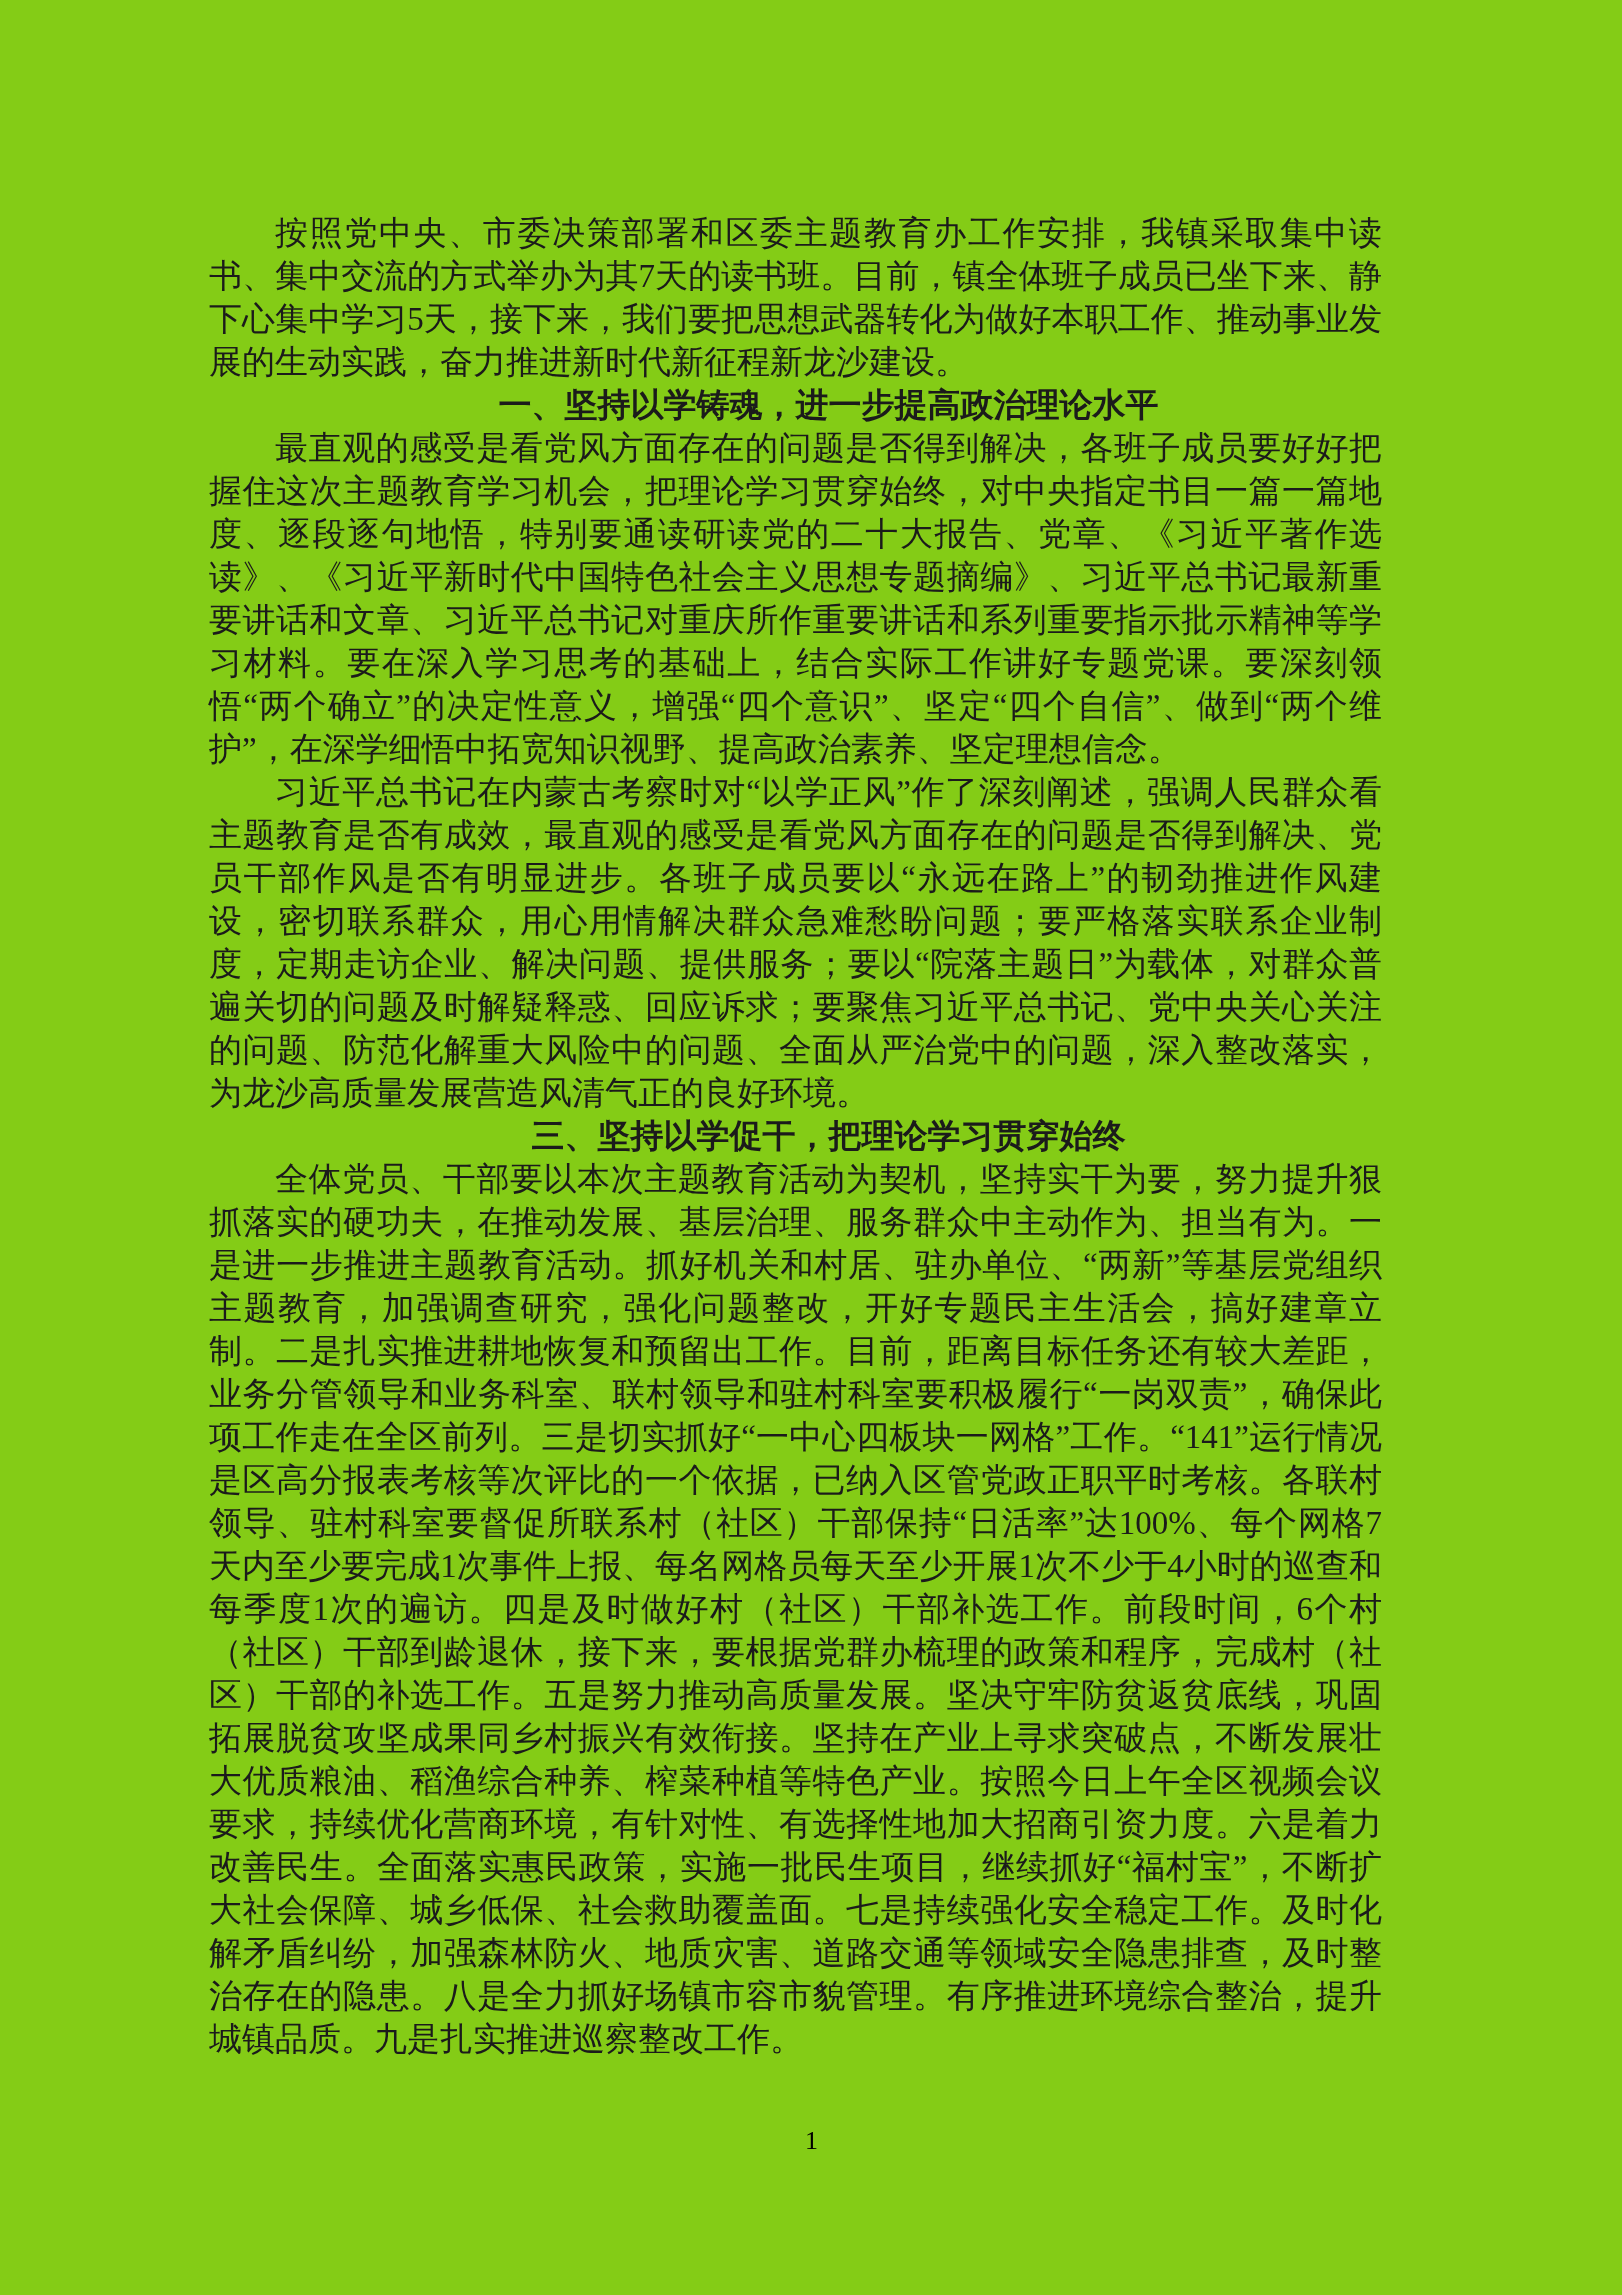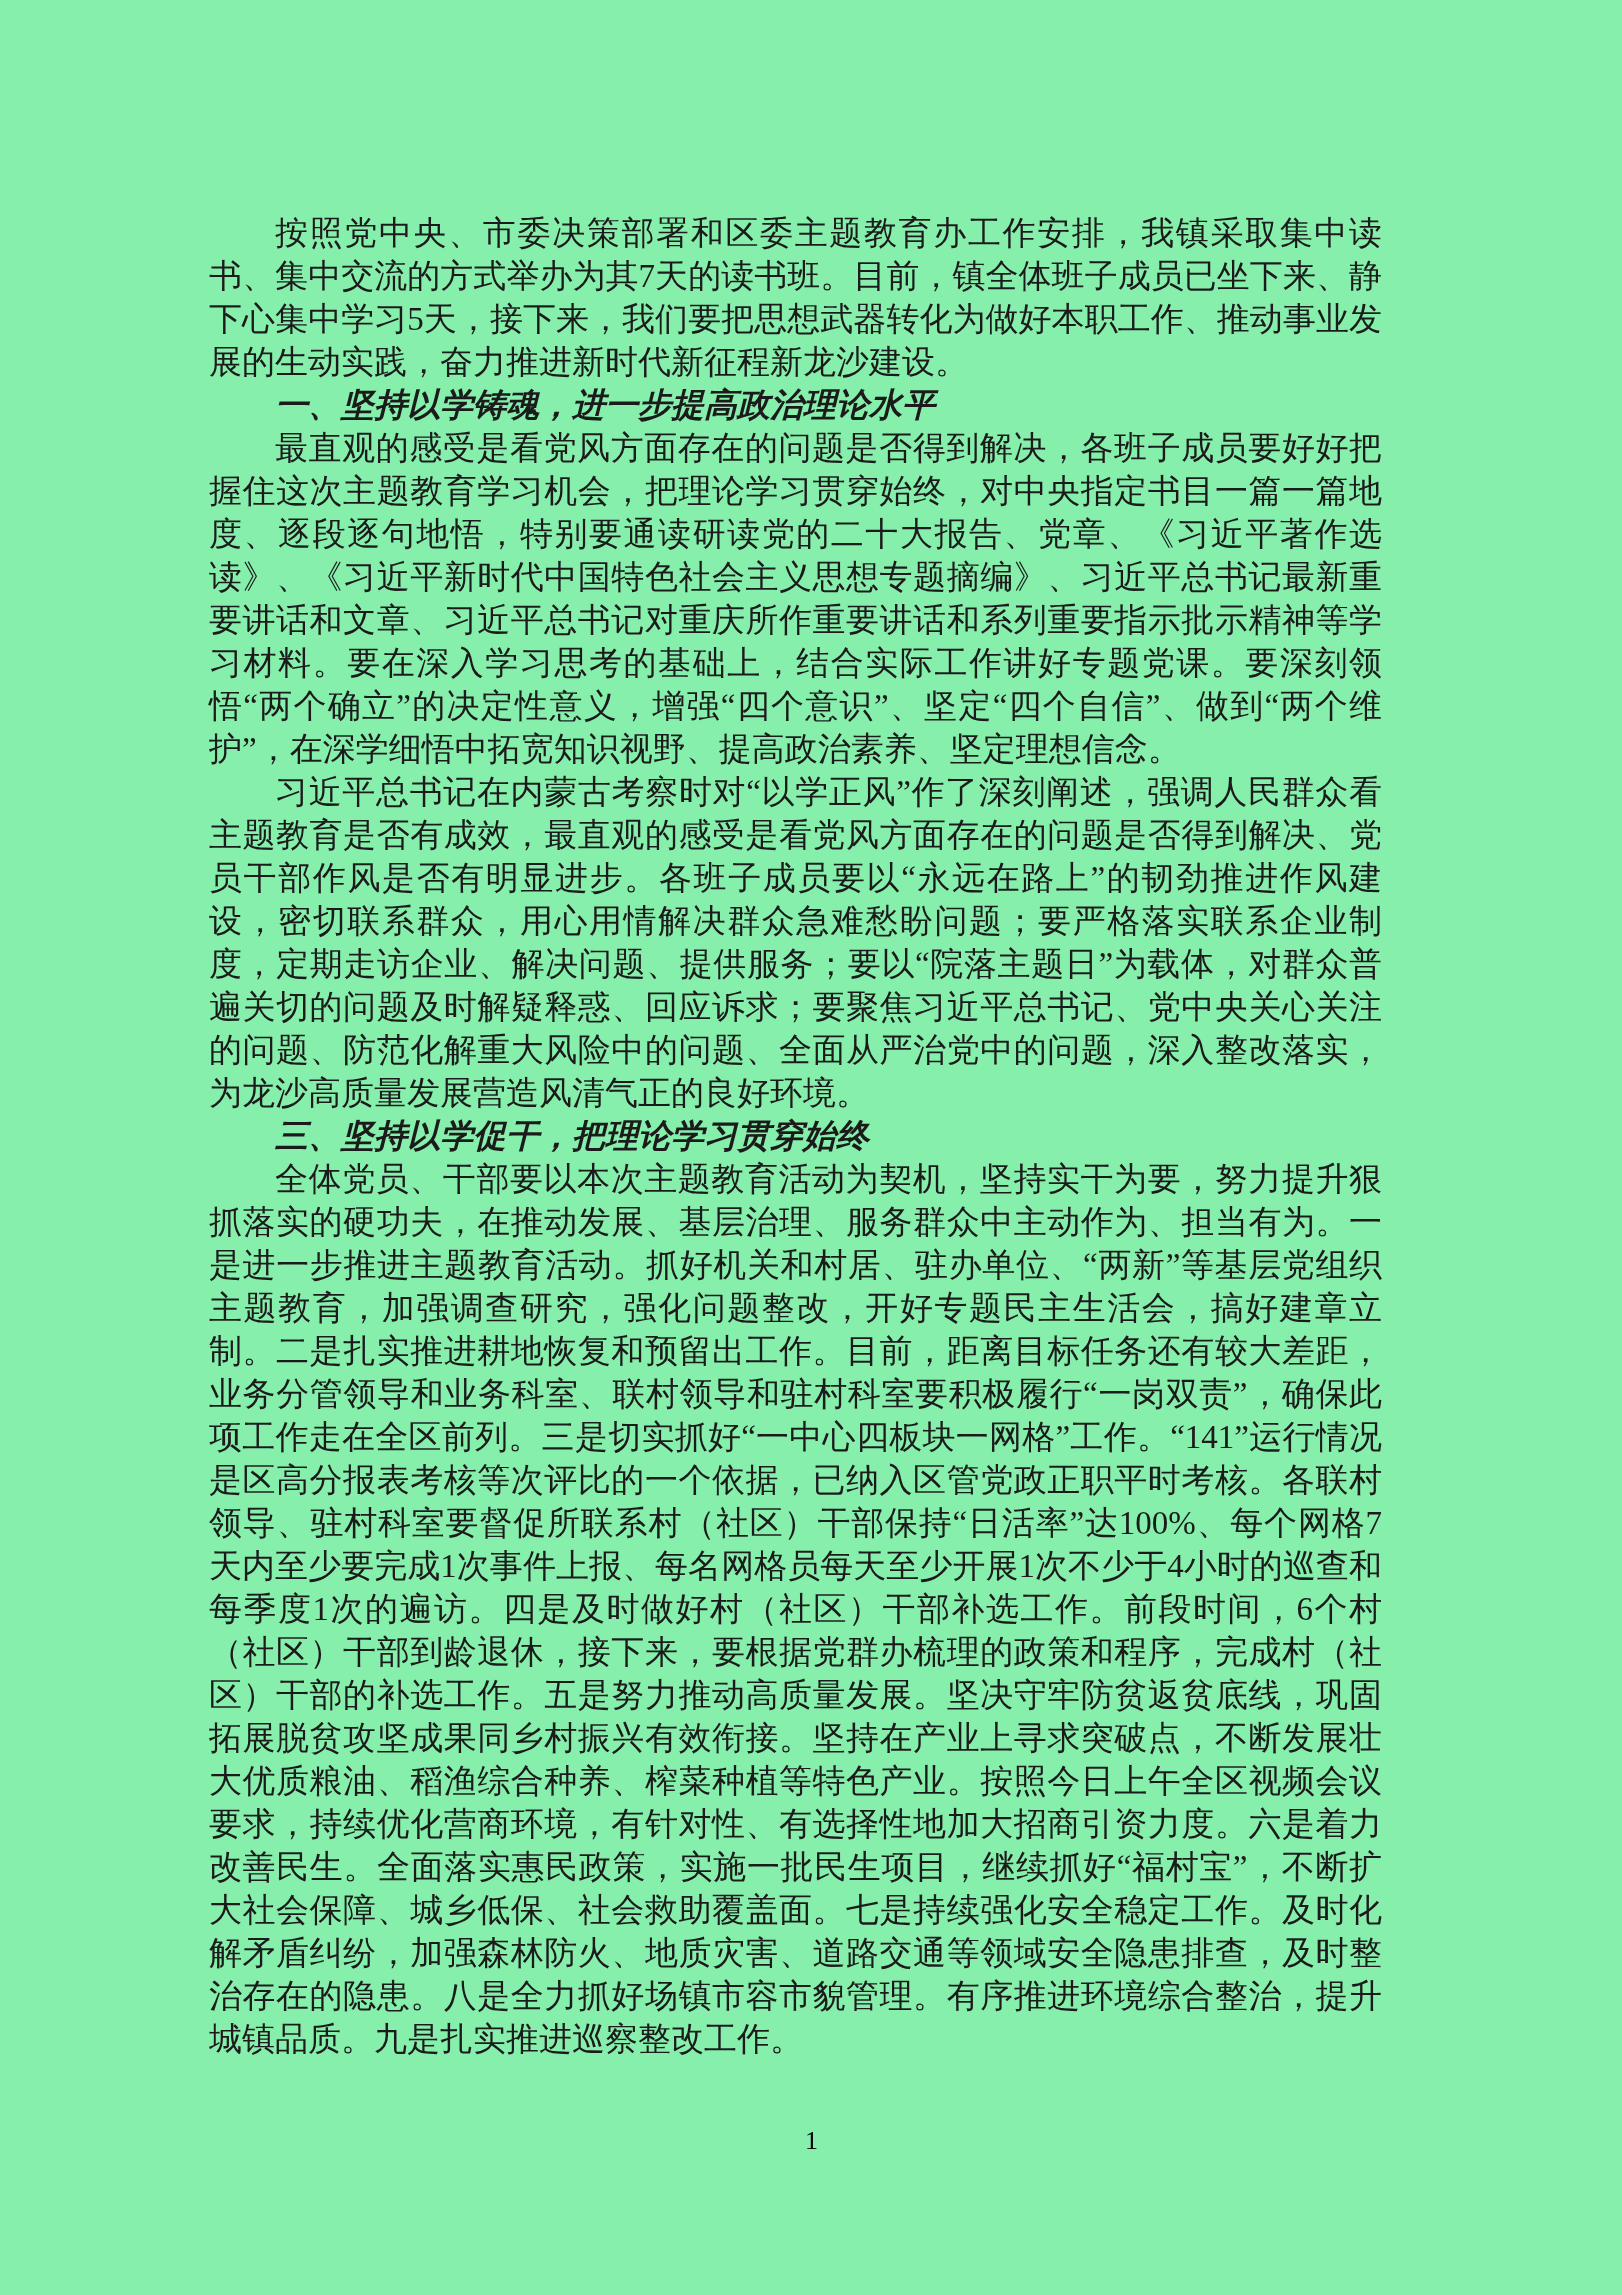--- a/index.html
+++ b/index.html
@@ -4,21 +4,21 @@
 <style>
   html, body {
     margin: 0;
     padding: 0;
     background: #ffffff;
   }
   .page {
     position: relative;
     width: 1623px;
     height: 2295px;
-    background: #86efac;
+    background: #84cc16;
     overflow: hidden;
     font-family: "Liberation Serif", "DejaVu Serif", serif;
   }
   .content {
     position: absolute;
     left: 209px;
     top: 212px;
     width: 1173px;
     font-size: 33px;
     line-height: 43px;
@@ -29,22 +29,21 @@
   .content p,
   .content h2 {
     margin: 0;
     padding: 0;
     text-indent: 2em;
     font-size: 33px;
     line-height: 43px;
   }
   .content h2 {
     font-weight: bold;
-    text-align: left;
-    font-style: italic;
+    text-align: center;
   }
   .page-number {
     position: absolute;
     left: 0;
     top: 2125px;
     width: 100%;
     text-align: center;
     font-size: 26px;
     line-height: 31px;
     color: #000000;

